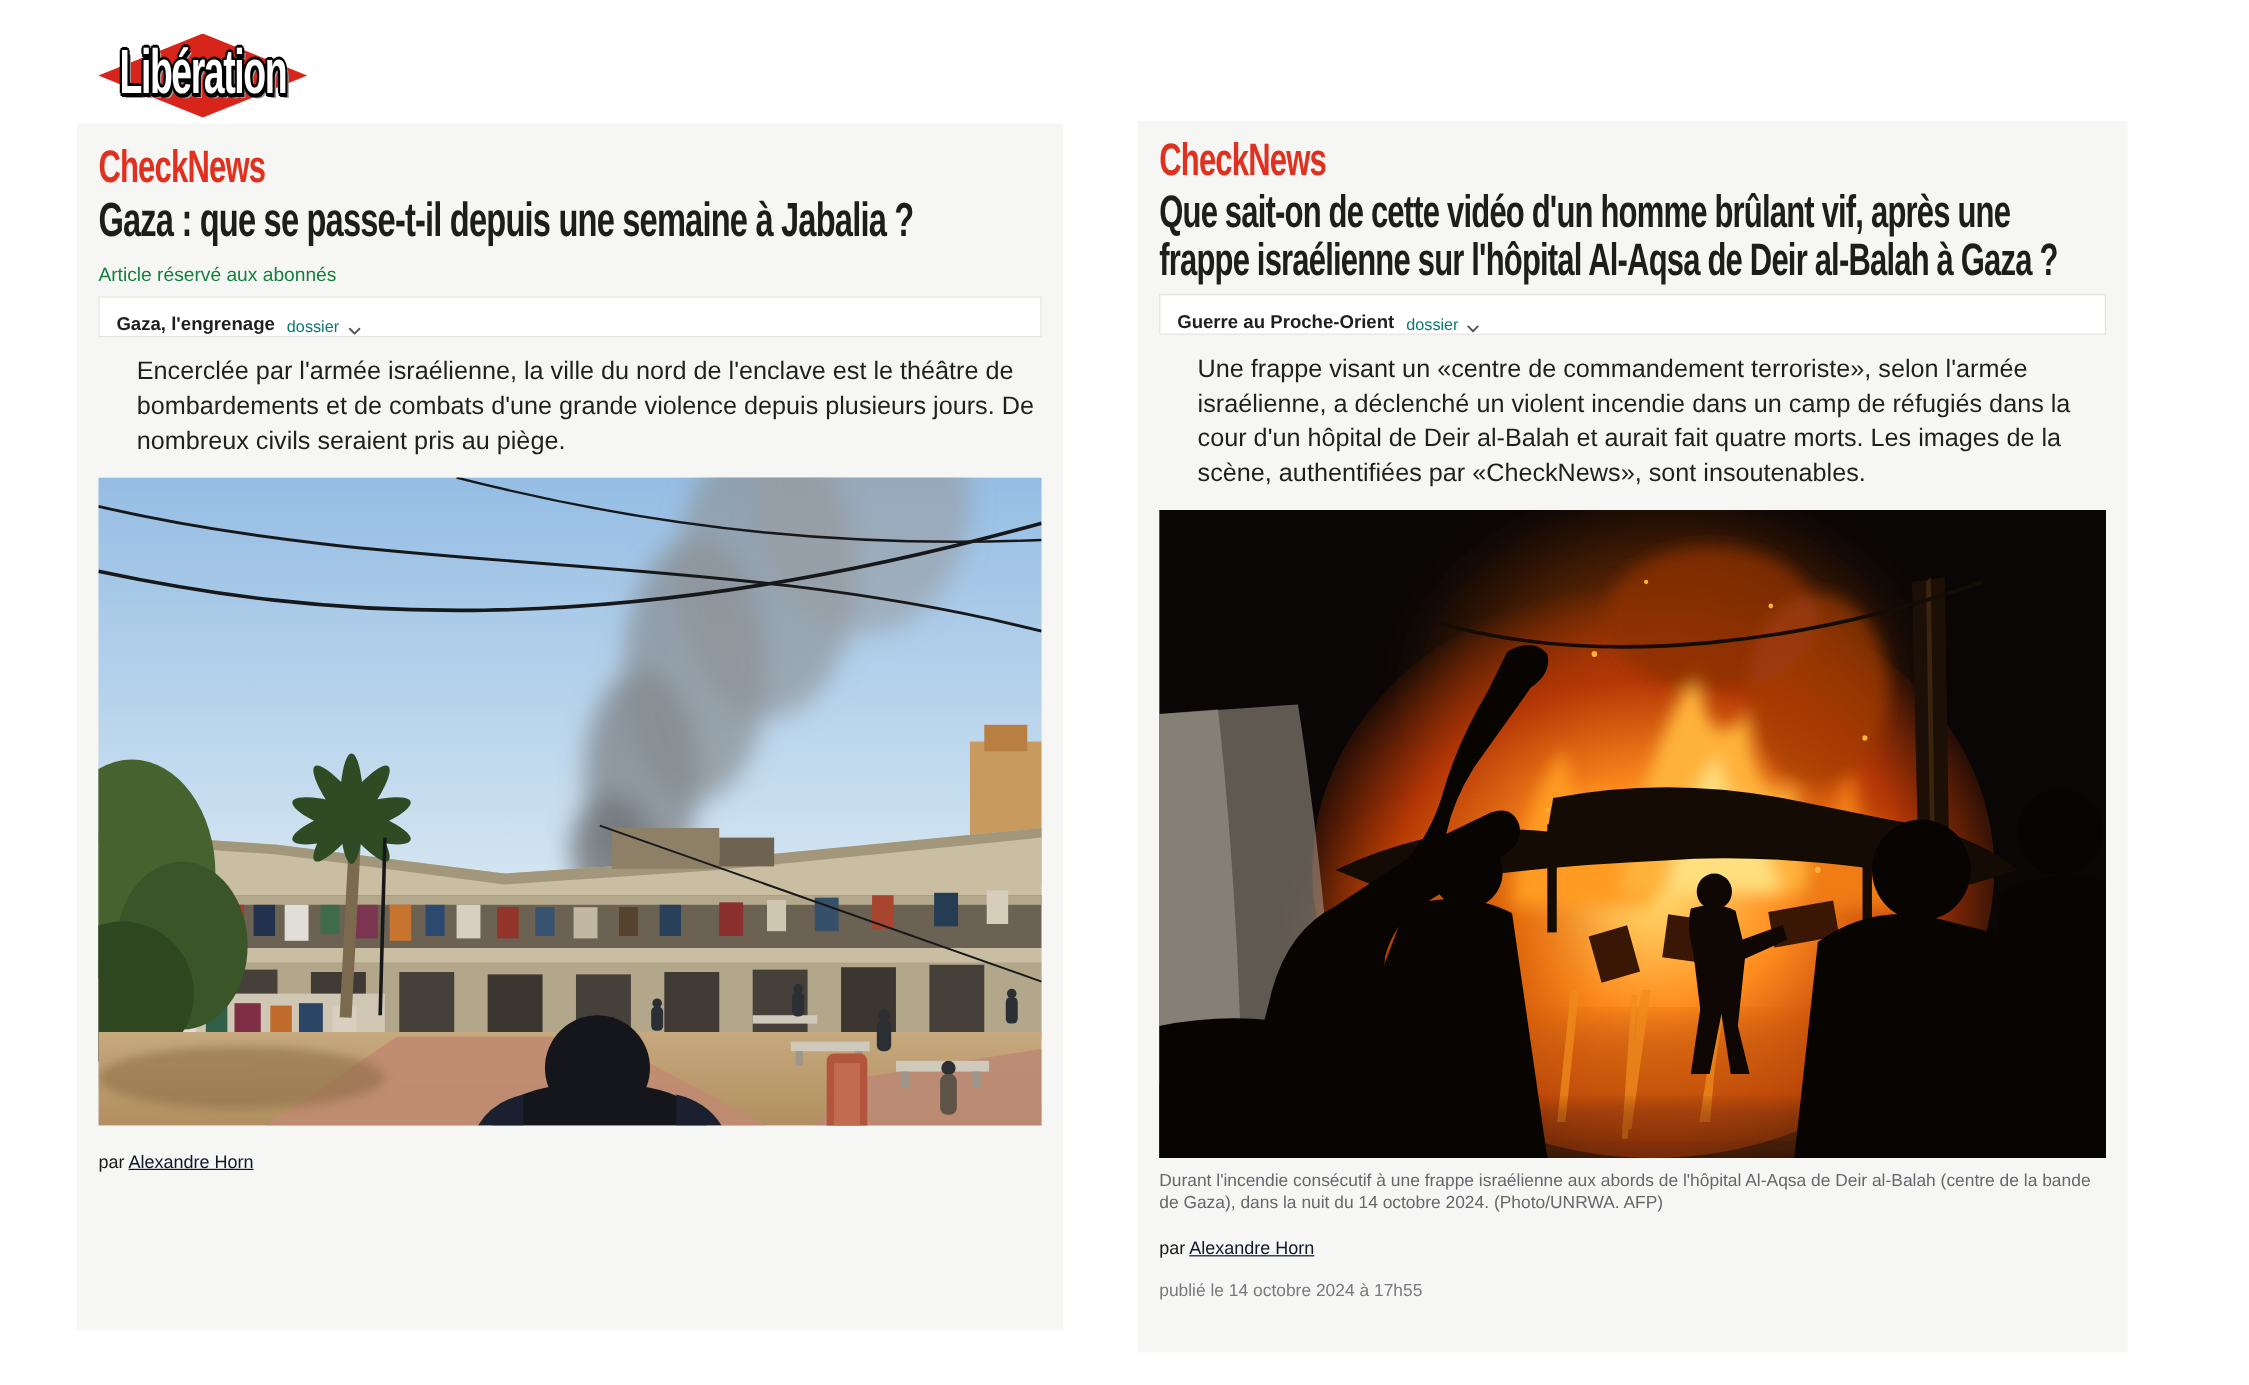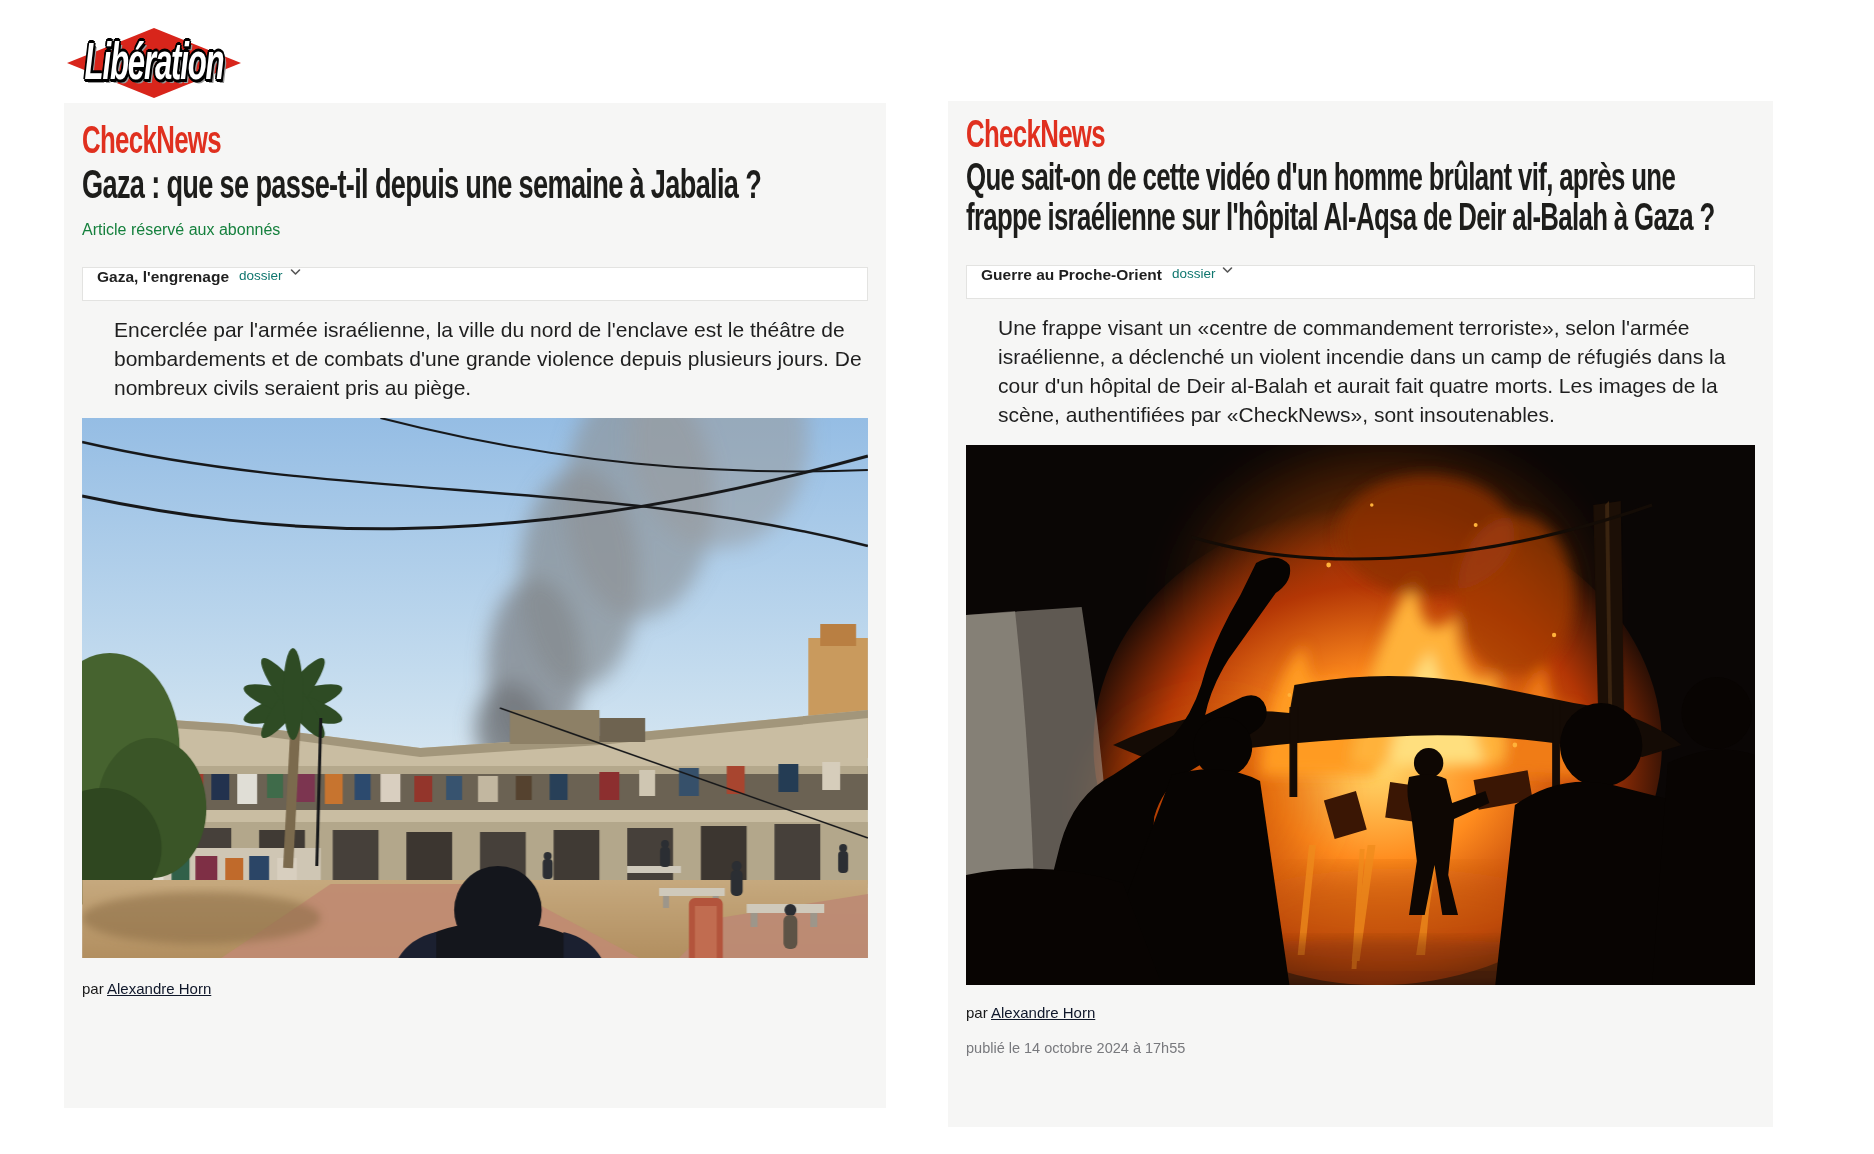--- a/index.html
+++ b/index.html
@@ -1,43 +1,43 @@
 <!DOCTYPE html>
 <html lang="fr"><head>
 <meta charset="utf-8">
 <style>
   * { margin:0; padding:0; box-sizing:border-box; }
   html,body { background:#ffffff; }
   body { font-family:"Liberation Sans", sans-serif; }
   #page { position:relative; width:1874px; height:1154px; background:#ffffff; overflow:hidden; }
 
   
-  #logo { position:absolute; left:67px; top:22px; width:174px; height:80px;font-style:italic; }
+  #logo { position:absolute; left:82px; top:22px; width:174px; height:80px; }
   #logo .diamond { position:absolute; left:0; top:6px; width:174px; height:70px;
     background:#d8251b; clip-path:polygon(50% 0, 100% 50%, 50% 100%, 0 50%); }
   #logo .logo-text { position:absolute; left:50%; top:50%; transform:translate(-50%,-52%) scaleX(.60);
     font-weight:bold; font-size:52px; letter-spacing:-2px; color:#ffffff; white-space:nowrap;
     text-shadow:-3px 0 #000, 3px 0 #000, 0 -3px #000, 0 3px #000, -2px -2px #000, 2px -2px #000, -2px 2px #000, 3px 3px 0 #000, 5px 4px 0 #9a9a9a; }
 
   
   .card { position:absolute; background:#f6f6f5; overflow:hidden; }
   #card-left  { left:64px;  top:103px; width:822px; height:1005px; padding:18px 18px; }
   #card-right { left:948px; top:101px; width:825px; height:1026px; padding:14px 18px 18px; }
 
   .kicker { display:block; font-weight:bold; font-size:38px; line-height:1.0; letter-spacing:-1px;
     color:#e0301f; transform:scaleX(.68); transform-origin:0 50%; white-space:nowrap; text-decoration:none; }
   .headline { font-weight:bold; letter-spacing:-1px; color:#1d1d1b; transform:scaleX(.68);
     transform-origin:0 0; margin-top:4px; }
   #card-left  .headline { font-size:40px; line-height:42px; width:1010px; }
   #card-right .headline { font-size:38px; line-height:40px; width:1160px; }
 
   .paywall { margin-top:16px; font-size:16px; color:#15803d; }
 
-  .dossier-box { margin-top:28px; background:#ffffff; border:1px solid #e3e3e1;
-    height:34px; display:flex; align-items:flex-start; padding:0 14px; cursor:pointer; }
+  .dossier-box { margin-top:8px; background:#ffffff; border:1px solid #e3e3e1;
+    height:34px; display:flex; align-items:flex-end; padding:0 14px; cursor:pointer; }
   .dossier-label { font-weight:bold; font-size:15.5px; color:#1f1f1f; }
   .dossier-tag { font-size:13.5px; color:#0f766e; margin-left:10px; }
   .dossier-box svg { margin-left:7px; }
 
   .standfirst { margin-top:14px; font-family:Liberation Sans, sans-serif; font-size:21px;
     line-height:29px; color:#1f1f1f;margin-left:32px; }
 
   .photo { margin-top:16px; width:100%; height:540px; display:block; background:#ddd; cursor:pointer; }
 
   .caption { margin-top:10px; font-size:14.5px; line-height:19px; color:#66676b; }
@@ -340,20 +340,21 @@
       <g fill="#ffb23a">
         <circle cx="370" cy="120" r="2.4"></circle>
           <circle cx="520" cy="80" r="2"></circle>
           <circle cx="600" cy="190" r="2.2"></circle>
         <circle cx="330" cy="250" r="2"></circle>
           <circle cx="560" cy="300" r="2.4"></circle>
           <circle cx="414" cy="60" r="1.8"></circle>
       </g>
     </svg>
 
+    <p class="caption">Durant l'incendie consécutif à une frappe israélienne aux abords de l'hôpital Al-Aqsa de Deir al-Balah (centre de la bande de Gaza), dans la nuit du 14 octobre 2024. (Photo/UNRWA. AFP)</p>
 
     <p class="byline">
       <span>par</span>
       <a href="#">Alexandre Horn</a>
     </p>
 
     <p class="pubdate">publié le 14 octobre 2024 à 17h55</p>
   </article>
 
 </div>

